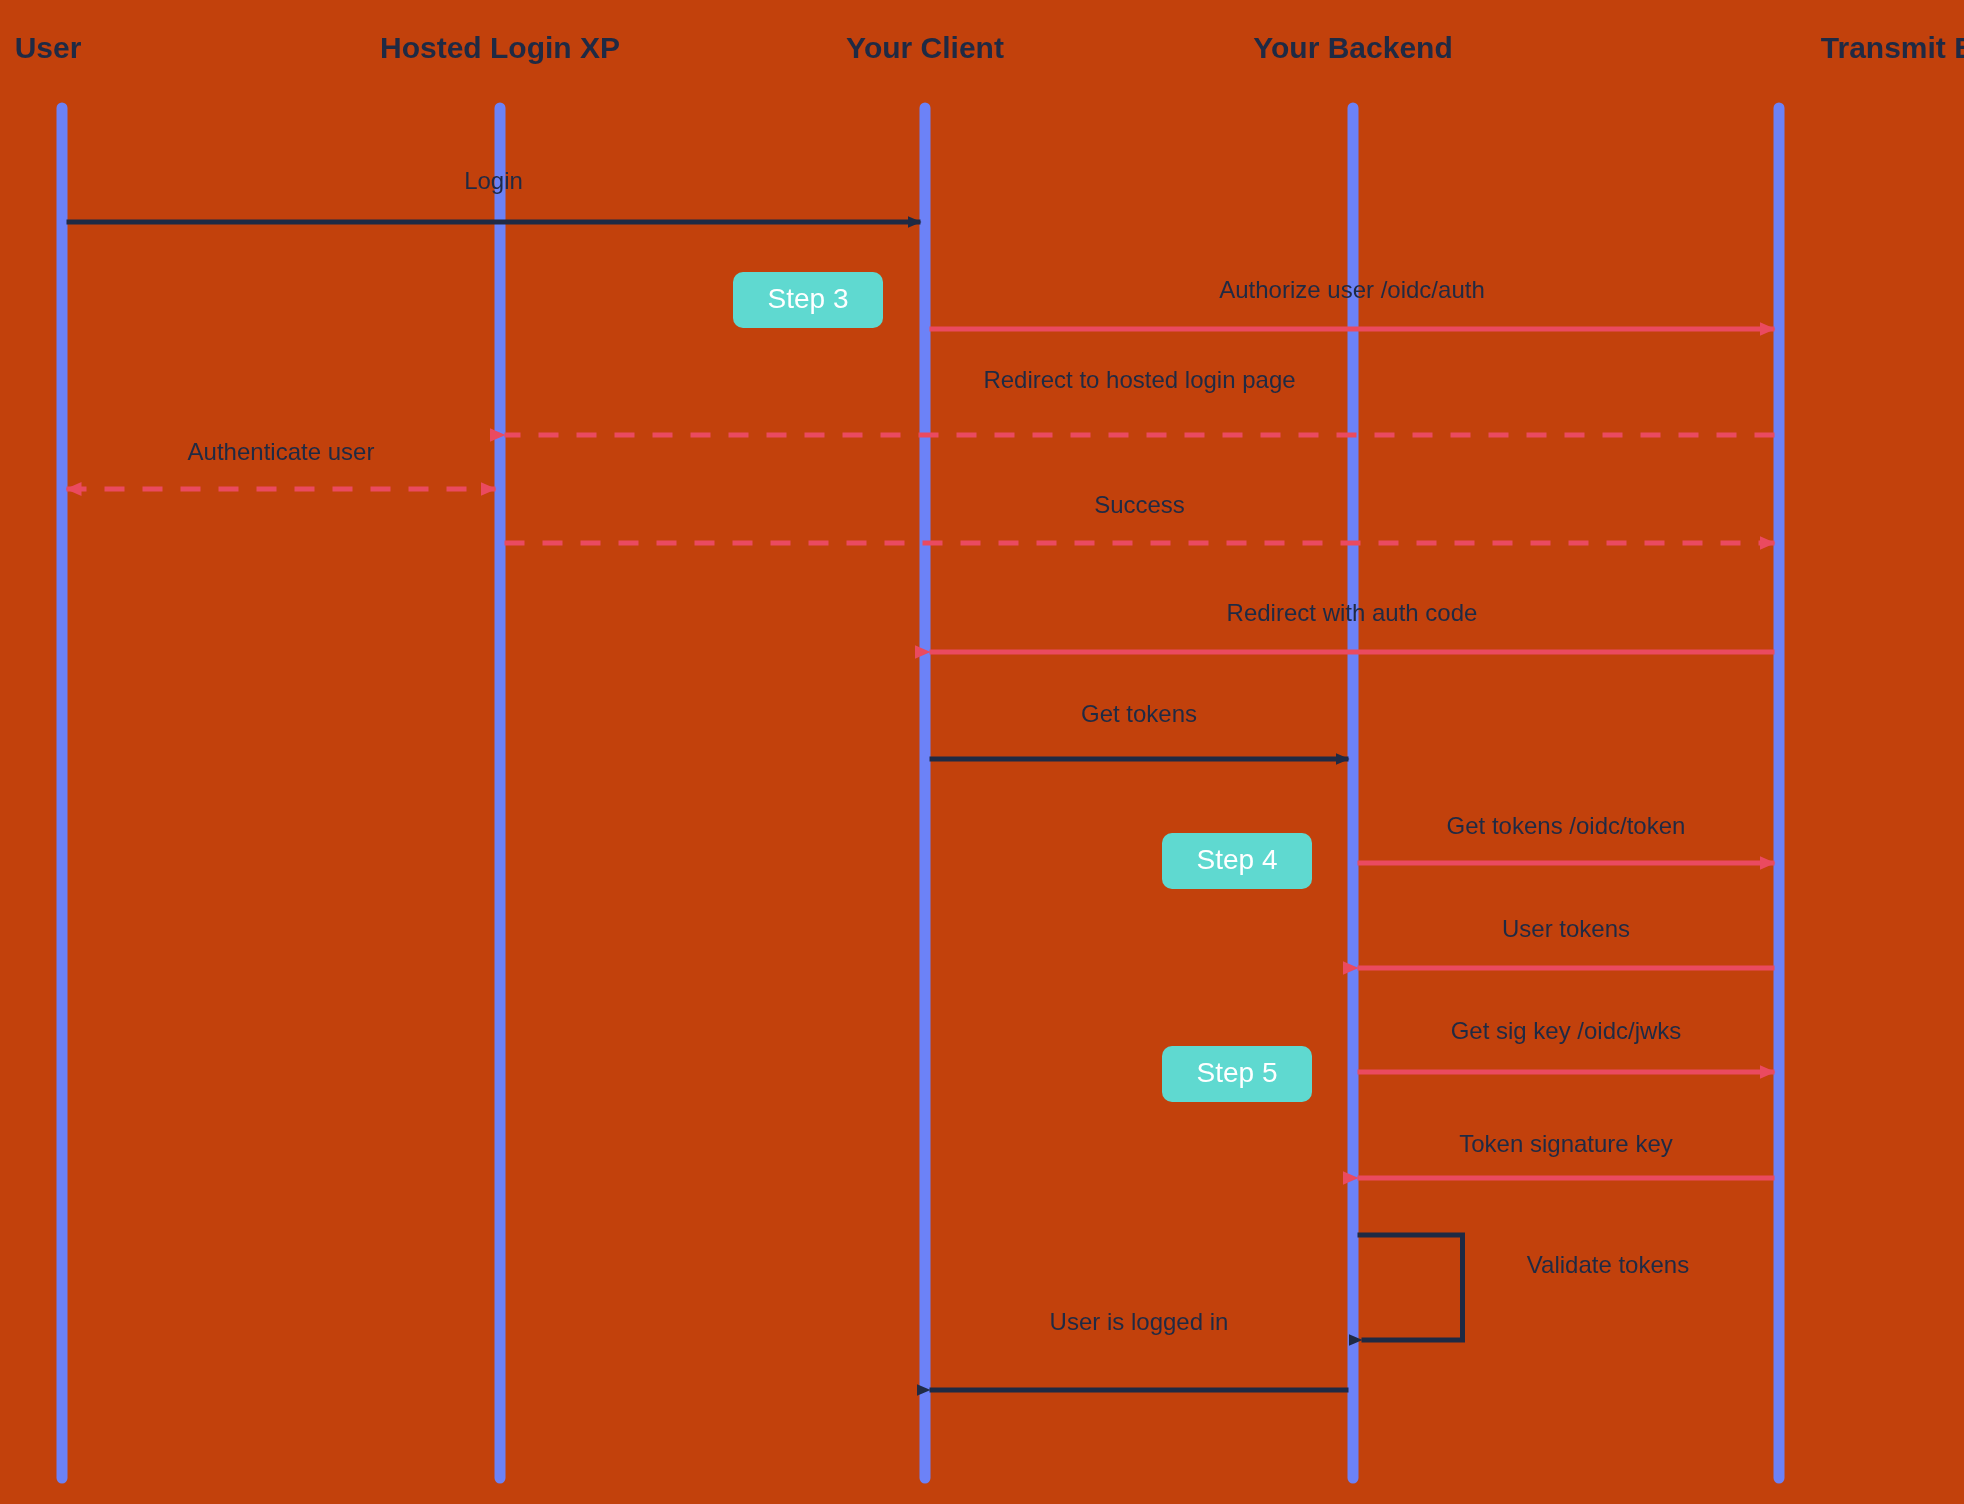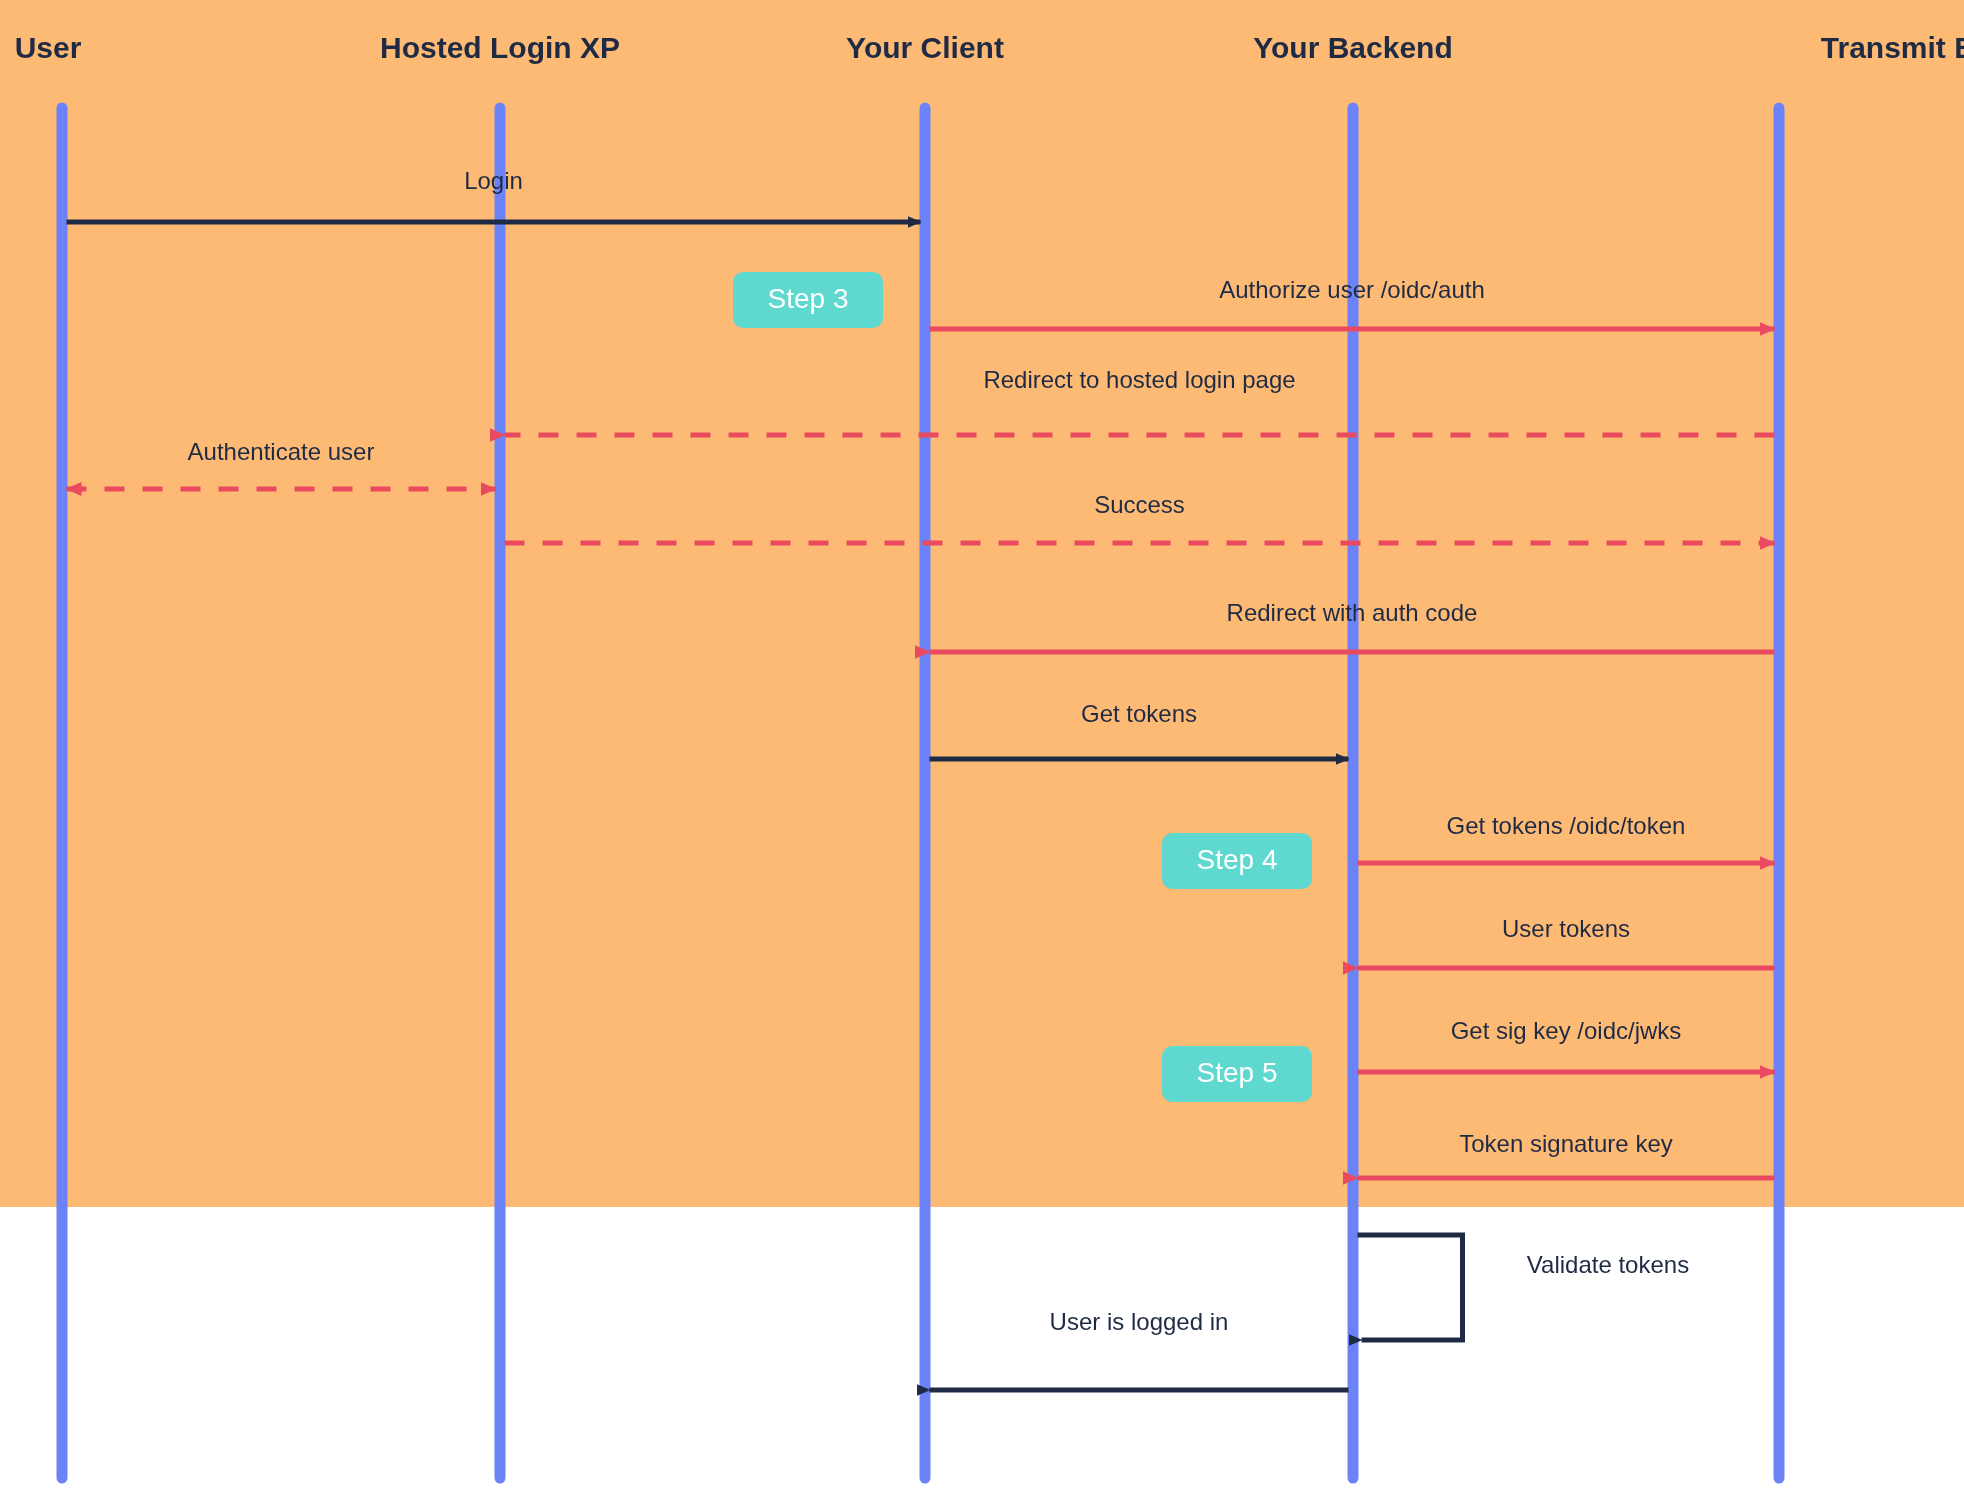--- a/index.html
+++ b/index.html
@@ -9,22 +9,22 @@
   }
   body {
     font-family: "Liberation Sans", sans-serif;
     width: 1964px;
     height: 1504px;
     overflow: hidden;
   }
   #diagram-root {
     position: relative;
     width: 1964px;
-    height: 1207px;
-    background: #fdba74;
+    height: 1504px;
+    background: #c2410c;
   }
   svg#seq-svg {
     display: block;
     width: 1964px;
     height: 1504px;
   }
   .actor-label {
     font-family: "Liberation Sans", sans-serif;
     font-size: 30px;
     font-weight: bold;

